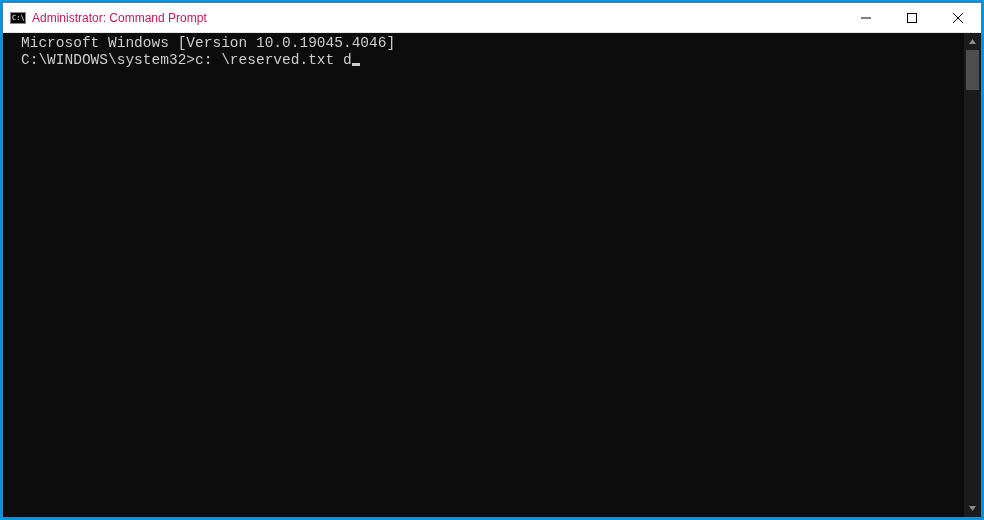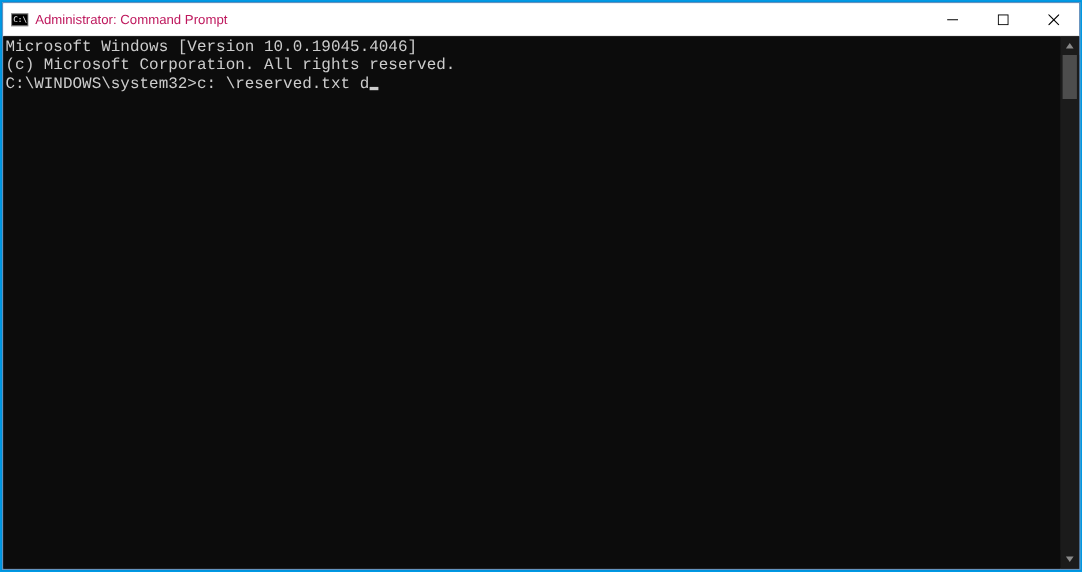--- a/index.html
+++ b/index.html
@@ -42,20 +42,21 @@
     width: 46px; height: 30px;
     display: inline-flex; align-items: center; justify-content: center;
     color: #000;
   }
   .winbtn svg { display: block; }
   .client {
     flex: 1 1 auto;
     display: flex;
     min-height: 0;
     background: #0c0c0c;
+    padding-left: 16px;
   }
   .terminal {
     flex: 1 1 auto;
     background: #0c0c0c;
     color: #cccccc;
     font-family: Consolas, "Courier New", monospace;
     font-size: 14.5px;
     line-height: 17px;
     padding: 2px 0 0 2px;
     white-space: pre;
@@ -119,21 +120,21 @@
           </svg>
       </div>
       <div class="winbtn close">
         <svg width="10" height="10" viewBox="0 0 10 10">
             <line x1="0" y1="0" x2="10" y2="10" stroke="currentColor" stroke-width="1"></line>
             <line x1="10" y1="0" x2="0" y2="10" stroke="currentColor" stroke-width="1"></line>
           </svg>
       </div>
     </div>
     <div class="client">
-      <div class="terminal"><span class="line">Microsoft Windows [Version 10.0.19045.4046]</span><span class="line">(c) Microsoft Corporation. All rights reserved.</span><span class="line"></span><span class="line"><span>C:\WINDOWS\system32&gt;</span><span>c: \reserved.txt d</span><span class="cursor"></span></span></div>
+      <div class="terminal"><span class="line">Microsoft Windows [Version 10.0.19045.4046]</span><span class="line"></span><span class="line"><span>C:\WINDOWS\system32&gt;</span><span>c: \reserved.txt d</span><span class="cursor"></span></span></div>
       <div class="scrollbar">
         <div class="sb-btn">
           <svg width="9" height="9" viewBox="0 0 9 9">
               <polygon points="4.5,2 8,7 1,7" fill="currentColor"></polygon>
             </svg>
         </div>
         <div class="sb-track">
           <div class="sb-thumb"></div>
         </div>
         <div class="sb-btn">

